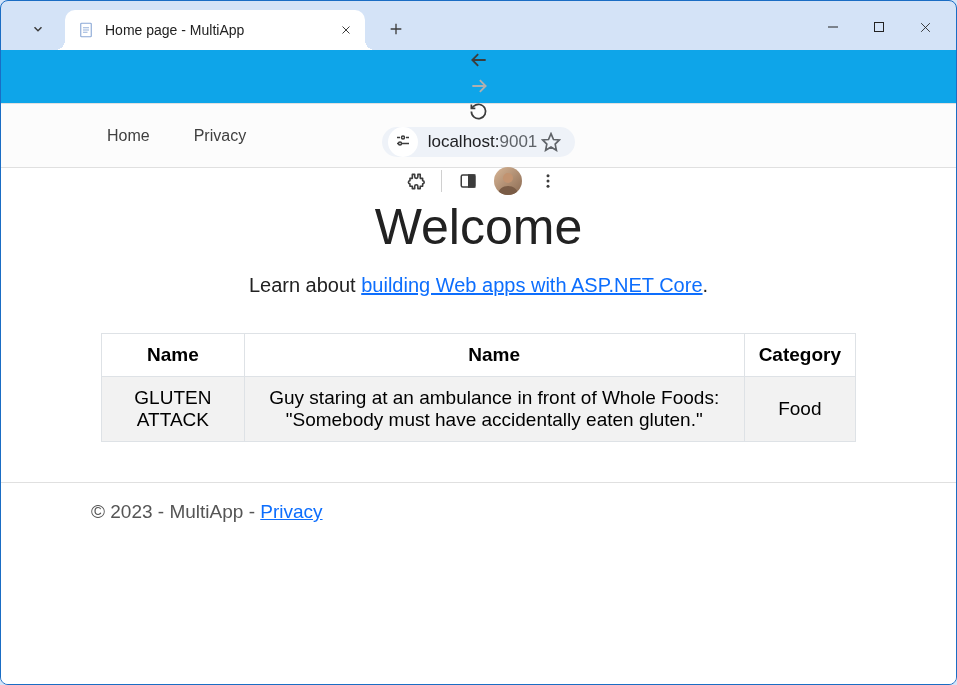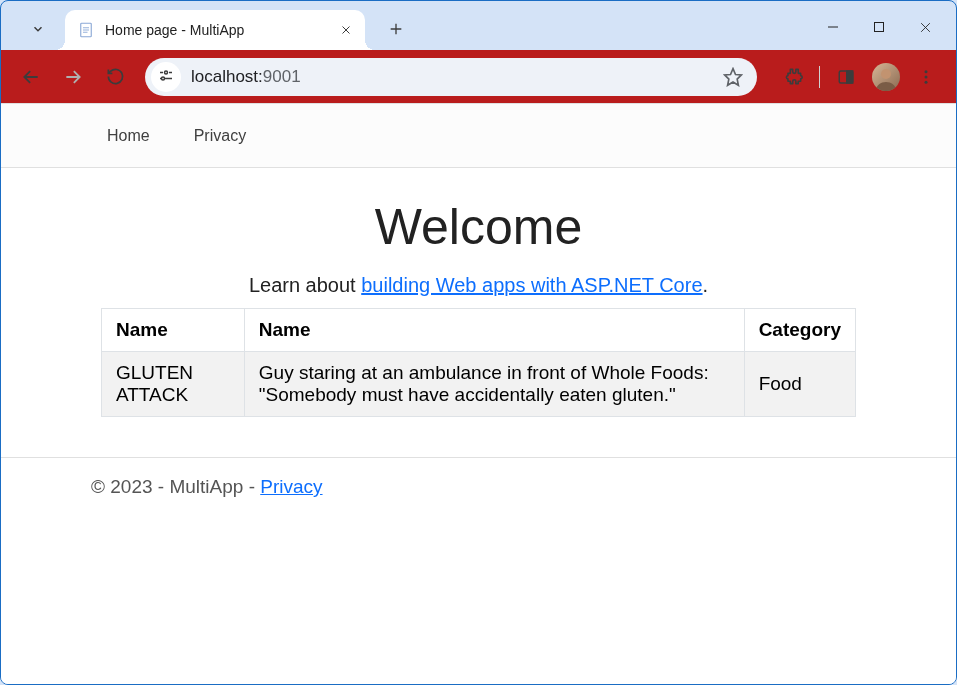--- a/index.html
+++ b/index.html
@@ -15,43 +15,43 @@
   .tab::after { right:-10px; }
   .tab .favicon { width:18px; height:18px; margin-right:10px; display:flex; align-items:center; justify-content:center;}
   .tab .favicon svg { width:18px; height:18px;}
   .tab .title { font-size:14px; color:#222; flex:1; white-space:nowrap; overflow:hidden; text-overflow:ellipsis;}
   .tab .close { width:18px; height:18px; display:flex; align-items:center; justify-content:center; margin-left:6px;}
   .newtab { width:34px; height:34px; display:flex; align-items:center; justify-content:center; margin-left:14px; margin-bottom:4px;}
   .win-controls { margin-left:auto; display:flex; gap:0; margin-bottom:6px;}
   .win-btn { width:46px; height:34px; display:flex; align-items:center; justify-content:center;}
 
   
-  .toolbar { background:#b91c1c; height:54px; display:flex; align-items:center; padding:0 12px; gap:6px; border-bottom:1px solid #e0e0e0;}
+  .toolbar { background:#0ea5e9; height:54px; display:flex; align-items:center; padding:0 12px; gap:6px; border-bottom:1px solid #e0e0e0;flex-direction:column;}
   .icon-btn { width:36px; height:36px; border-radius:18px; display:flex; align-items:center; justify-content:center; color:#3c3c3c;}
   .icon-btn.disabled { color:#b0b0b0; }
   .addressbar { flex:1; height:38px; background:#eef2f8; border-radius:19px; display:flex; align-items:center; padding:0 10px 0 6px; margin:0 6px;}
   .site-chip { width:30px; height:30px; background:#fff; border-radius:15px; display:flex; align-items:center; justify-content:center; margin-right:10px;}
   .url { font-size:17px; color:#5f6368; flex:1;}
   .url .host { color:#202124;}
   .star { width:28px; display:flex; align-items:center; justify-content:center;}
   .toolbar-right { display:flex; align-items:center; gap:4px; margin-left:6px;}
   .divider { width:1px; height:22px; background:#d0d0d0; margin:0 4px;}
   .avatar { width:28px; height:28px; border-radius:14px; background:linear-gradient(135deg,#d8b696,#8a6a52); display:flex; align-items:center; justify-content:center; overflow:hidden;}
 
   
   .page { background:#fff; height:calc(685px - 49px - 54px - 2px); overflow:auto; }
   .navbar { height:64px; border-bottom:1px solid #e0e0e0; display:flex; align-items:center; padding:0 90px; gap:28px; background:#fcfcfc;}
   .brand { font-size:25px; color:#222; font-weight:400;}
   .navlink { font-size:16px; color:#404040; text-decoration:none;margin-left:16px;}
   .main { padding:30px 100px 40px; text-align:center;}
   .welcome { font-size:50px; font-weight:300; color:#222; margin-bottom:18px;}
-  .lead { font-size:20px; color:#222; margin-bottom:11px;}
+  .lead { font-size:20px; color:#222; margin-bottom:36px;}
   .lead a { color:#0d6efd; text-decoration:underline;}
   table { width:100%; border-collapse:collapse; font-size:19px;}
-  th, td { border:1px solid #dee2e6; padding:10px 14px; text-align:left;}
+  th, td { border:1px solid #dee2e6; padding:10px 14px; text-align:center;}
   th { background:#fff; font-weight:700;}
   tbody tr { background:#f2f2f2;}
   .footer-wrap { border-top:1px solid #e0e0e0; padding:18px 90px; background:#fff;}
   .footer { font-size:19px; color:#555;}
   .footer a { color:#0d6efd; text-decoration:underline;}
 
   svg { display:block; }
 </style>
 </head>
 <body>

